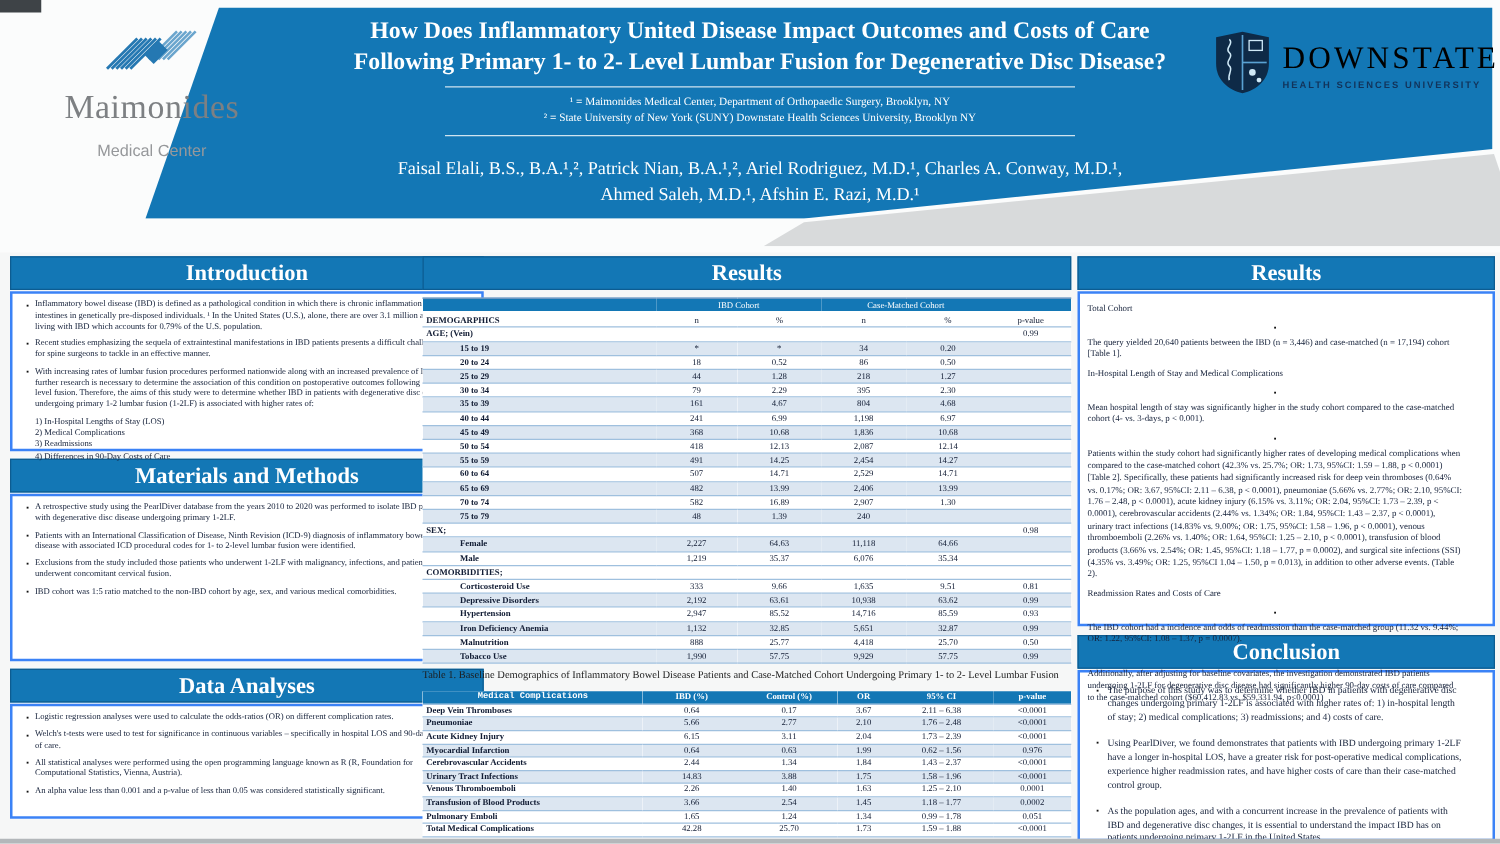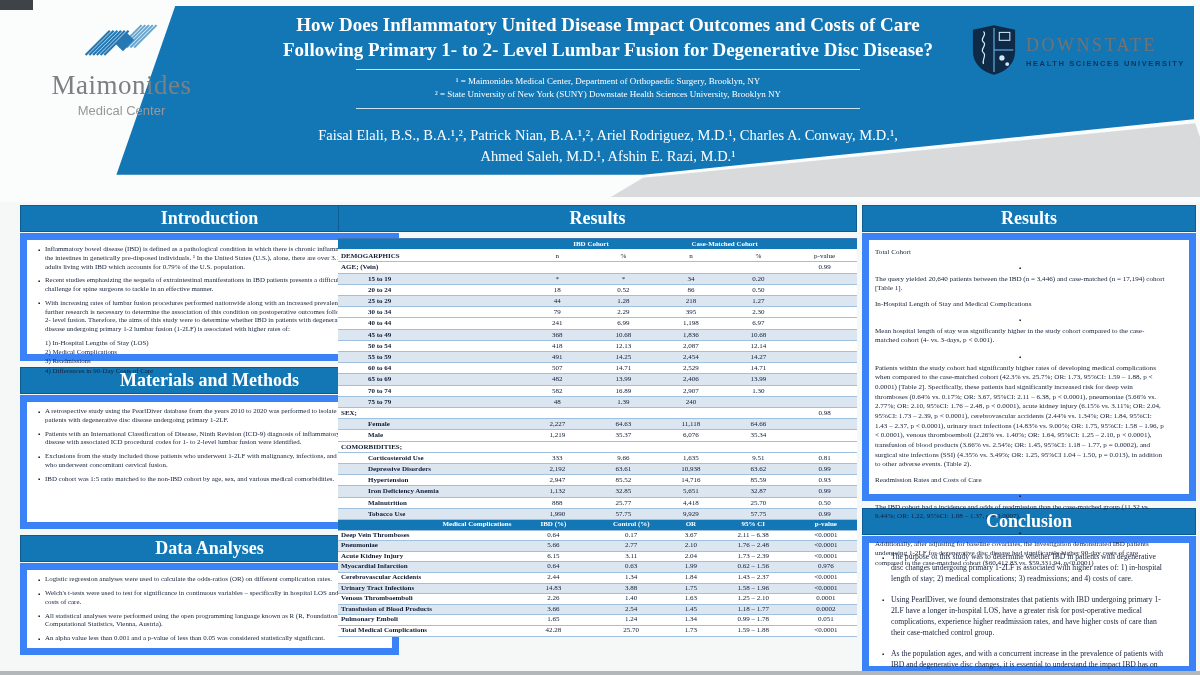--- a/index.html
+++ b/index.html
@@ -15,42 +15,42 @@
   
   .hdr { position:absolute; top:0; left:0; width:1200px; height:202px; background:#fbfcfc; }
   .hdr-blue { position:absolute; inset:0; background:#1377b5;
     clip-path:polygon(14.6% 3%, 99.5% 3%, 99.5% 59%, 53.6% 86.5%, 9.7% 86.5%); }
   .hdr-gray { position:absolute; inset:0; background:#d8dadb;
     clip-path:polygon(53.6% 88%, 99.6% 61%, 100% 68%, 100% 97.5%, 50.9% 97.5%); }
 
   .mmc-logo { position:absolute; left:14px; top:12px; width:215px; text-align:center; }
   .mmc-logo svg { display:block; margin:0 auto; }
   .mmc-name { font-size:27px; color:#7d8083; letter-spacing:.5px; line-height:1; margin-top:2px; }
-  .mmc-sub  { font-family:"Liberation Sans",sans-serif; font-size:13px; color:#96989b; margin-top:4px; }
+  .mmc-sub  { font-family:"Liberation Sans",sans-serif; font-size:13px; color:#96989b; margin-top:14px; }
 
   .hdr-center { position:absolute; left:258px; top:13px; width:700px; text-align:center; color:#ffffff; }
   .hdr-title { font-size:19px; font-weight:bold; line-height:1.3; }
   .hdr-rule { border-top:1px solid rgba(255,255,255,.8); width:72%; margin:7px auto 5px auto; }
   .hdr-affil { font-size:9px; line-height:1.45; }
   .hdr-authors { font-size:14.5px; line-height:1.4; margin-top:16px; }
 
   .dsu-logo { position:absolute; left:972px; top:24px; display:flex; align-items:center; gap:10px; }
-  .dsu-text .dsu-name { font-size:18px; color:#737373; letter-spacing:2.5px; line-height:1.1; }
+  .dsu-text .dsu-name { font-size:25px; color:#000000; letter-spacing:2.5px; line-height:1.1; }
   .dsu-text .dsu-sub  { font-family:"Liberation Sans",sans-serif; font-size:7.5px; font-weight:bold;
                         color:#12335a; letter-spacing:1.6px; margin-top:3px; }
 
   
   .col { position:absolute; top:205px; }
-  .col-left   { left:20px;   width:379px; }
+  .col-left   { left:8px;   width:379px; }
   .col-middle { left:338px; width:519px; }
   .col-right  { left:862px; width:334px; }
 
   .bar { background:#1377b5; border:1px solid #0d5c91; color:#fff; text-align:center;
          font-weight:bold; font-size:18px; height:27px; line-height:25px; }
-  .box { background:#ffffff; border:7px solid #3b82f6; padding:5px 24px 4px 6px; }
+  .box { background:#ffffff; border:2px solid #3b82f6; padding:5px 24px 4px 6px; }
 
   .bullet-row { display:flex; margin-bottom:5px; }
   .bmark { flex:0 0 12px; text-align:center; font-size:6px; padding-top:1.5px; color:#111; }
   .btext { flex:1 1 auto; }
 
   .intro-box, .methods-box, .data-box { font-size:6.9px; line-height:1.27; color:#15213a; }
   .intro-box   { height:128px; margin-bottom:6px; }
   .methods-box { height:134px; margin-bottom:6px; }
   .data-box    { height:92px; }
   .left-bar { margin-bottom:1px; }
@@ -60,23 +60,23 @@
 
   
   table { border-collapse:collapse; width:100%; table-layout:fixed; background:#fff; }
   td { font-size:7px; line-height:10.2px; padding:0 3px; text-align:center; color:#101b33;
        border-bottom:0.5px solid #9fc0de; overflow:hidden; white-space:nowrap; }
   .t2 td { line-height:9.6px; }
   td.lbl { text-align:left; }
   tr.grp td.lbl { font-weight:bold; }
   tr.sub td.lbl { font-weight:bold; padding-left:30px; }
   tr.sh { background:#dce6f1; }
-  tr.blue-head td { background:#1377b5; color:#fff; font-weight:bold; border-bottom:2px solid #fff; }
+  tr.blue-head td { background:#1377b5; color:#fff; font-weight:normal; border-bottom:2px solid #fff; }
   .t2 tr.head td { background:#1377b5; color:#fff; font-weight:bold; text-align:center; }
-  .t2 tr.head td.lbl { text-align:right; }
+  .t2 tr.head td.lbl { text-align:center;font-family:Liberation Mono, monospace; }
   .t2 tr td.lbl { font-weight:bold; }
   table.t1 { border-top:1px solid #3b77b0; border-bottom:1px solid #3b77b0; }
   .caption { font-size:8.4px; line-height:1.3; margin:4px 0 7px 0; color:#1d1d1d; }
 
   
   .results-box { height:268px; font-size:7.1px; line-height:1.36; color:#15213a; margin-bottom:7px; }
   .rt-head { margin:3px 0 5px 0; }
   .results-box .bullet-row { margin-bottom:6px;flex-direction:column; }
   .concl-box { height:137px; font-size:7.7px; line-height:1.42; color:#15213a; padding-top:9px; }
   .concl-box .bullet-row { margin-bottom:10px; }
@@ -303,20 +303,28 @@
 
         <tr class="sub">
           <td class="lbl">30 to 34</td>
           <td>79</td>
           <td>2.29</td>
           <td>395</td>
           <td>2.30</td>
           <td></td>
         </tr>
 
+        <tr class="sub sh">
+          <td class="lbl">35 to 39</td>
+          <td>161</td>
+          <td>4.67</td>
+          <td>804</td>
+          <td>4.68</td>
+          <td></td>
+        </tr>
 
         <tr class="sub">
           <td class="lbl">40 to 44</td>
           <td>241</td>
           <td>6.99</td>
           <td>1,198</td>
           <td>6.97</td>
           <td></td>
         </tr>
 
@@ -467,20 +475,21 @@
         <tr class="sub sh">
           <td class="lbl">Tobacco Use</td>
           <td>1,990</td>
           <td>57.75</td>
           <td>9,929</td>
           <td>57.75</td>
           <td>0.99</td>
         </tr>
       </tbody>
   </table>
+  <div class="caption">Table 1. Baseline Demographics of Inflammatory Bowel Disease Patients and Case-Matched Cohort Undergoing Primary 1- to 2- Level Lumbar Fusion</div>
 
   <table class="t2">
     <colgroup>
       <col style="width:34%">
         <col style="width:15%">
         <col style="width:15%">
       <col style="width:8%">
         <col style="width:16%">
         <col style="width:12%">
     </colgroup>

